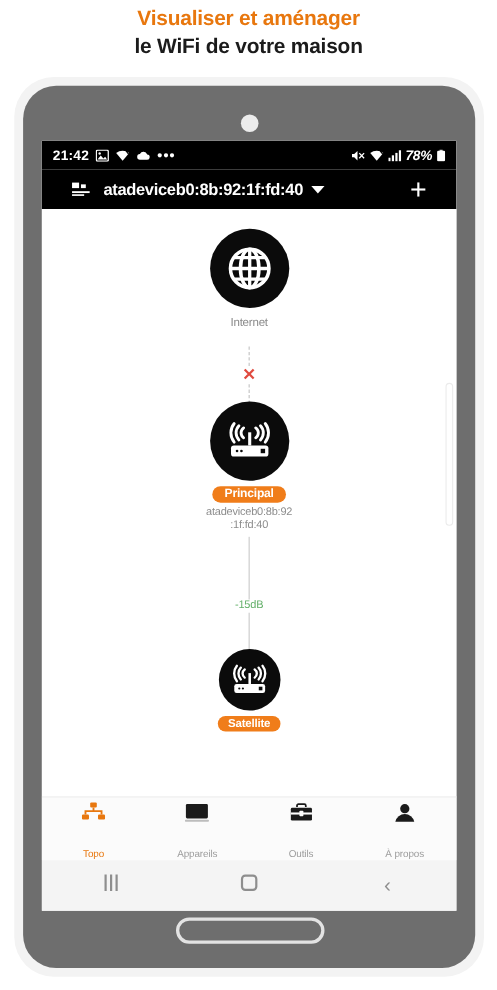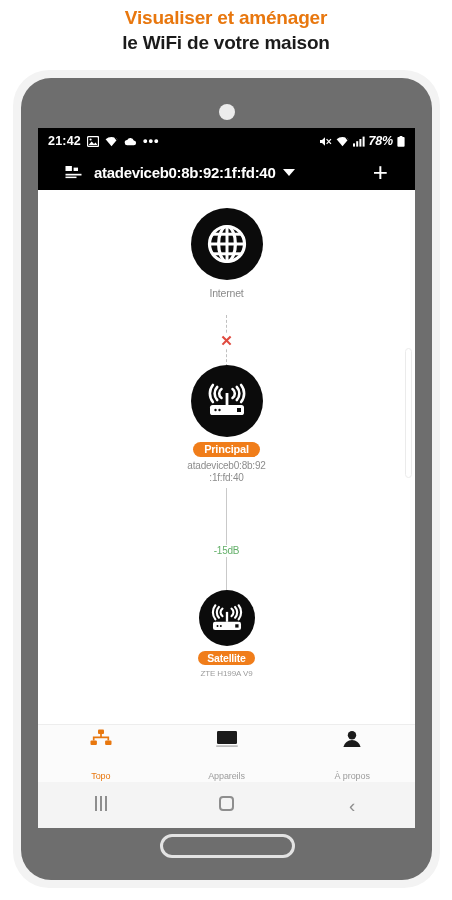--- a/index.html
+++ b/index.html
@@ -411,21 +411,20 @@
               <rect x="21.6" y="12" width="2.8" height="12" fill="#fff"></rect>
               <path d="M17.5 17 A5.5 5.5 0 0 1 17.5 8" fill="none" stroke="#fff" stroke-width="2.6" stroke-linecap="round"></path>
               <path d="M13.2 19 A9.5 9.5 0 0 1 13.2 6" fill="none" stroke="#fff" stroke-width="2.6" stroke-linecap="round"></path>
               <path d="M8.9 21 A13.5 13.5 0 0 1 8.9 4" fill="none" stroke="#fff" stroke-width="2.6" stroke-linecap="round"></path>
               <path d="M28.5 17 A5.5 5.5 0 0 0 28.5 8" fill="none" stroke="#fff" stroke-width="2.6" stroke-linecap="round"></path>
               <path d="M32.8 19 A9.5 9.5 0 0 0 32.8 6" fill="none" stroke="#fff" stroke-width="2.6" stroke-linecap="round"></path>
               <path d="M37.1 21 A13.5 13.5 0 0 0 37.1 4" fill="none" stroke="#fff" stroke-width="2.6" stroke-linecap="round"></path>
             </svg>
           </div>
           <span class="badge sm">Satellite</span>
-          <div class="node-model">ZTE H199A V9</div>
         </div>
 
       </div>
 
       <div class="tabbar">
         <div class="tab active">
           <div class="tab-icon">
             <svg width="22" height="19" viewBox="0 0 22 19">
               <rect x="8" y="0.5" width="6" height="4.6" rx="1" fill="#e8770e"></rect>
               <rect x="0.5" y="11.5" width="6.4" height="4.6" rx="1" fill="#e8770e"></rect>
@@ -439,20 +438,31 @@
           <div class="tab-icon">
             <svg width="22" height="18" viewBox="0 0 22 18">
               <rect x="1" y="1" width="20" height="13" rx="1.2" fill="#1b1b1b"></rect>
               <rect x="0" y="15.2" width="22" height="1.8" rx="0.9" fill="#bdbdbd"></rect>
             </svg>
           </div>
           <span class="tab-label">Appareils</span>
         </div>
         <div class="tab">
           <div class="tab-icon">
+            <svg width="22" height="18" viewBox="0 0 22 18">
+              <path d="M7 3.6 V2.4 A1.3 1.3 0 0 1 8.3 1.1 H13.7 A1.3 1.3 0 0 1 15 2.4 V3.6" fill="none" stroke="#1b1b1b" stroke-width="1.6"></path>
+              <rect x="1.4" y="4.4" width="19.2" height="11.6" rx="1.2" fill="#1b1b1b"></rect>
+              <rect x="1.4" y="8.6" width="19.2" height="1.9" fill="#ffffff"></rect>
+              <rect x="9.2" y="7.1" width="3.6" height="5" rx="0.7" fill="#ffffff"></rect>
+            </svg>
+          </div>
+          <span class="tab-label">Outils</span>
+        </div>
+        <div class="tab">
+          <div class="tab-icon">
             <svg width="20" height="18" viewBox="0 0 20 18">
               <circle cx="10" cy="5.2" r="4.2" fill="#1b1b1b"></circle>
               <path d="M1.4 17 A8.8 8.8 0 0 1 18.6 17 Z" fill="#1b1b1b"></path>
             </svg>
           </div>
           <span class="tab-label">À propos</span>
         </div>
       </div>
 
       <div class="navbar">

